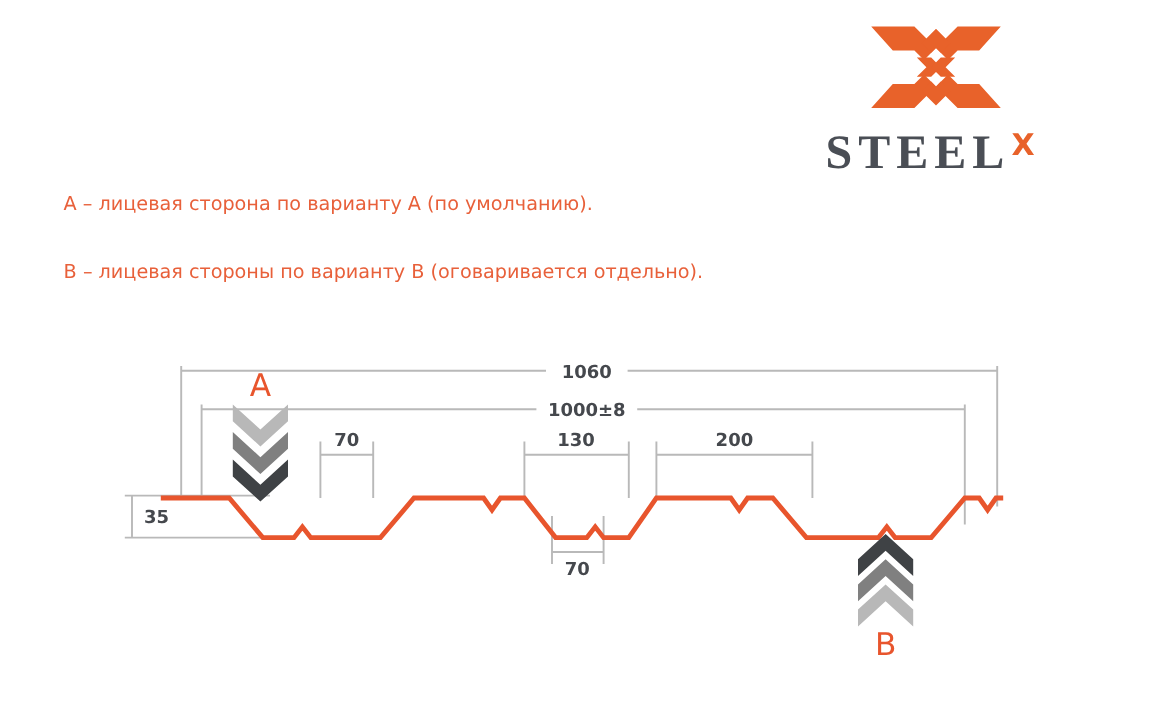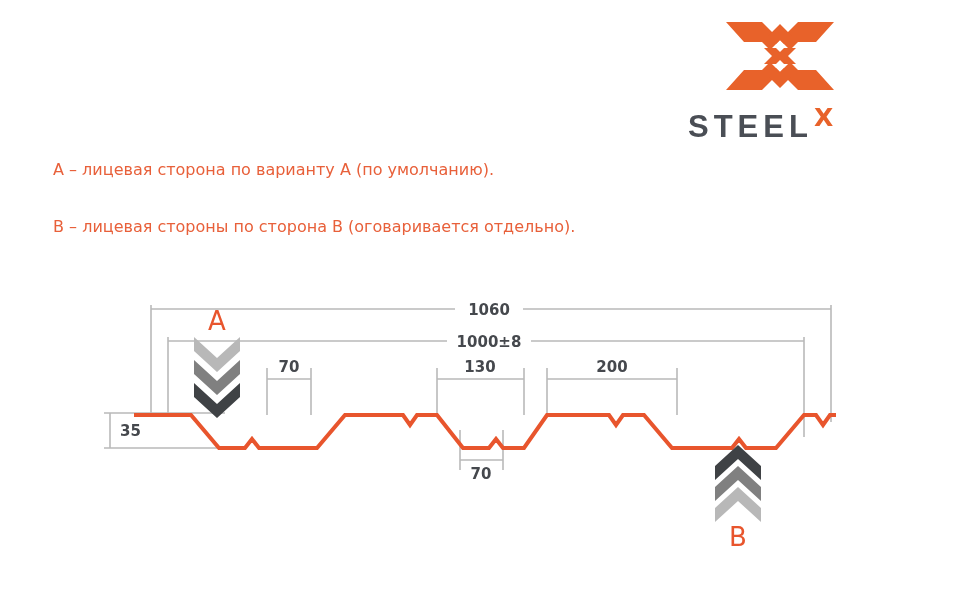--- a/index.html
+++ b/index.html
@@ -34,22 +34,22 @@
   #logo-wordmark {
     position: absolute;
     left: 0px;
     top: 88px;
     width: 220px;
     height: 42px;
     white-space: nowrap;
     line-height: 42px;
   }
   .wordmark-steel {
-    font-family: Liberation Sans, sans-serif;
-    font-size: 31px;
+    font-family: Liberation Serif, serif;
+    font-size: 40px;
     font-weight: bold;
     letter-spacing: 5px;
     color: #4a4e55;
     vertical-align: baseline;
   }
   .wordmark-x {
     font-family: "DejaVu Sans", sans-serif;
     font-size: 25px;
     font-weight: bold;
     color: #e8622a;
@@ -110,21 +110,21 @@
     </div>
 
     <div id="logo-wordmark">
       <span class="wordmark-steel">STEEL</span><span class="wordmark-x">X</span>
     </div>
 
   </div>
 
   <div class="legend-line" id="legend-a">А – лицевая сторона по варианту А (по умолчанию).</div>
 
-  <div class="legend-line" id="legend-b">В – лицевая стороны по сторона В (оговаривается отдельно).</div>
+  <div class="legend-line" id="legend-b">В – лицевая стороны по варианту В (оговаривается отдельно).</div>
 
   <div id="drawing">
     <svg width="970" height="270" viewBox="0 0 970 270" xmlns="http://www.w3.org/2000/svg">
 
       <g stroke="#b9b9b9" stroke-width="1.6" fill="none">
 
         <line x1="151" y1="23" x2="151" y2="133"></line>
         <line x1="831" y1="23" x2="831" y2="140"></line>
 
         <line x1="168" y1="55" x2="168" y2="133"></line>

